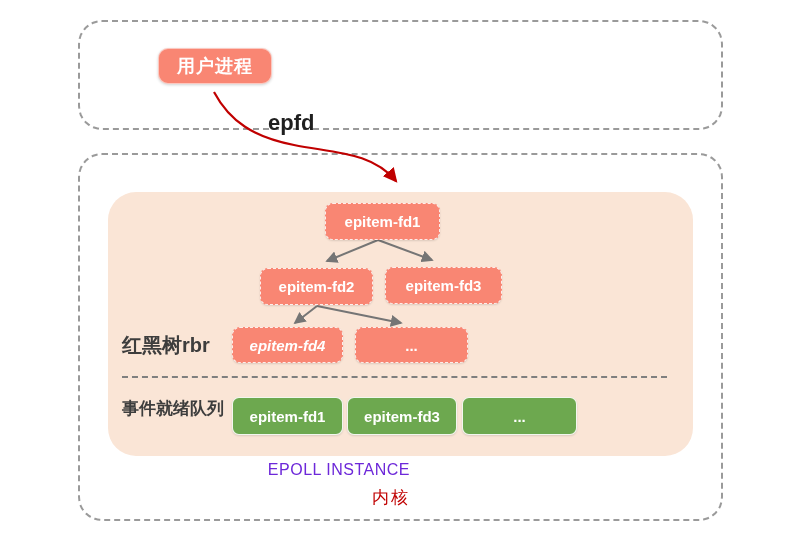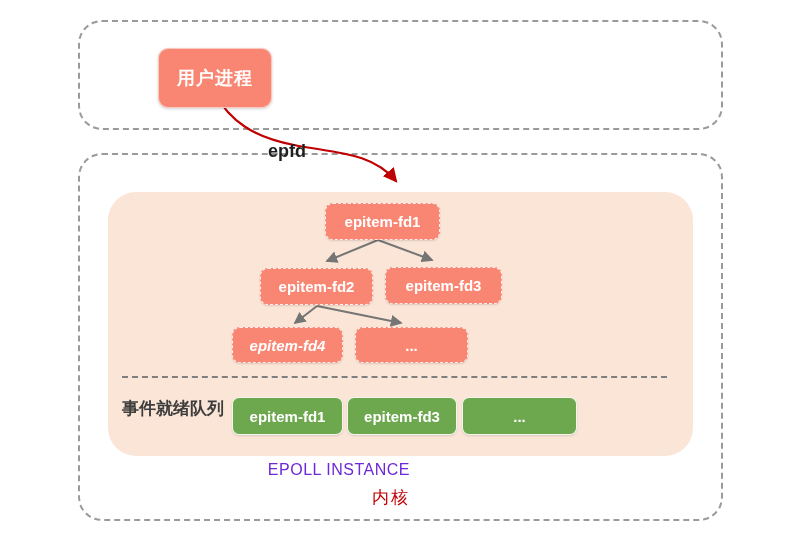--- a/index.html
+++ b/index.html
@@ -11,28 +11,28 @@
     position:absolute;border:2px dashed var(--dashgray,#9a9a9a);border-radius:24px;
     background:transparent;box-sizing:border-box;
   }
   #user-space{left:78px;top:20px;width:645px;height:110px;}
   #kernel-space{left:78px;top:153px;width:645px;height:368px;}
   #epoll-panel{
     position:absolute;left:108px;top:192px;width:585px;height:264px;
     background:var(--peach,#fae5d6);border-radius:28px;
   }
   #user-process{
-    position:absolute;left:158px;top:48px;width:114px;height:60px;
+    position:absolute;left:158px;top:48px;width:114px;height:36px;
     background:var(--salmon,#f98673);color:#fff;font-weight:bold;font-size:18px;
     display:flex;align-items:center;justify-content:center;border-radius:10px;
     border:1px solid rgba(255,255,255,.55);box-shadow:0 1px 3px rgba(0,0,0,.18);
     box-sizing:border-box;letter-spacing:1px;z-index:3;
   }
   #epfd-label{
-    position:absolute;left:268px;top:110px;font-size:18px;font-weight:bold;color:#1f1f1f;z-index:3;margin-top:31px;
+    position:absolute;left:268px;top:110px;font-size:22px;font-weight:bold;color:#1f1f1f;z-index:3;
   }
   .node{
     position:absolute;background:var(--salmon,#f98673);color:#fff;font-weight:bold;
     font-size:15px;display:flex;align-items:center;justify-content:center;
     border-radius:8px;border:1px dashed rgba(255,255,255,.85);
     box-shadow:0 1px 2px rgba(0,0,0,.12);box-sizing:border-box;z-index:3;
   }
   .gnode{
     position:absolute;background:var(--green,#6da84f);color:#fff;font-weight:bold;
     font-size:15px;display:flex;align-items:center;justify-content:center;
@@ -104,20 +104,21 @@
   <div id="user-process">用户进程</div>
 
   <div id="epfd-label">epfd</div>
 
   <div id="node-fd1" class="node">epitem-fd1</div>
   <div id="node-fd2" class="node">epitem-fd2</div>
   <div id="node-fd3" class="node">epitem-fd3</div>
   <div id="node-fd4" class="node">epitem-fd4</div>
   <div id="node-dots" class="node">...</div>
 
+  <div id="rbtree-label">红黑树rbr</div>
 
   <div id="rb-divider"></div>
 
   <div id="readylist-label">
     <div class="l1">事件就绪队列</div>
   </div>
 
   <div id="green-fd1" class="gnode">epitem-fd1</div>
   <div id="green-fd3" class="gnode">epitem-fd3</div>
   <div id="green-dots" class="gnode">...</div>

